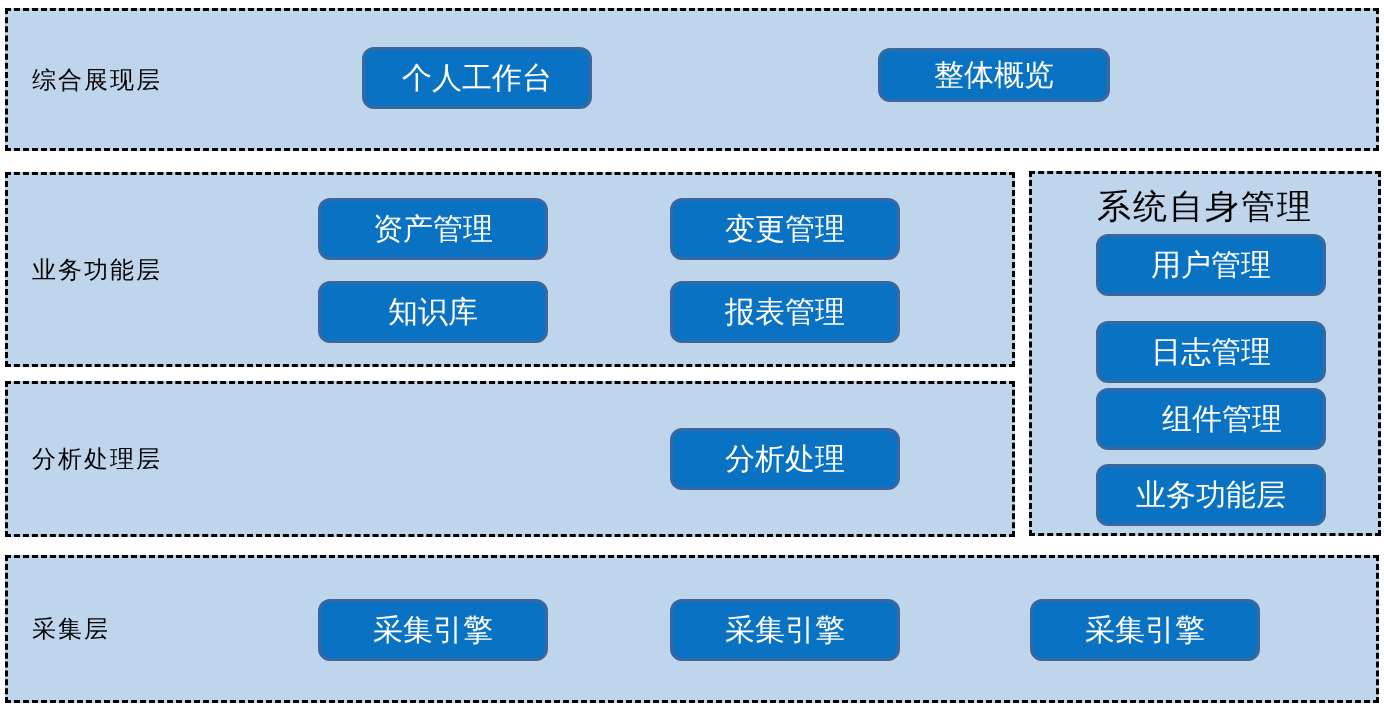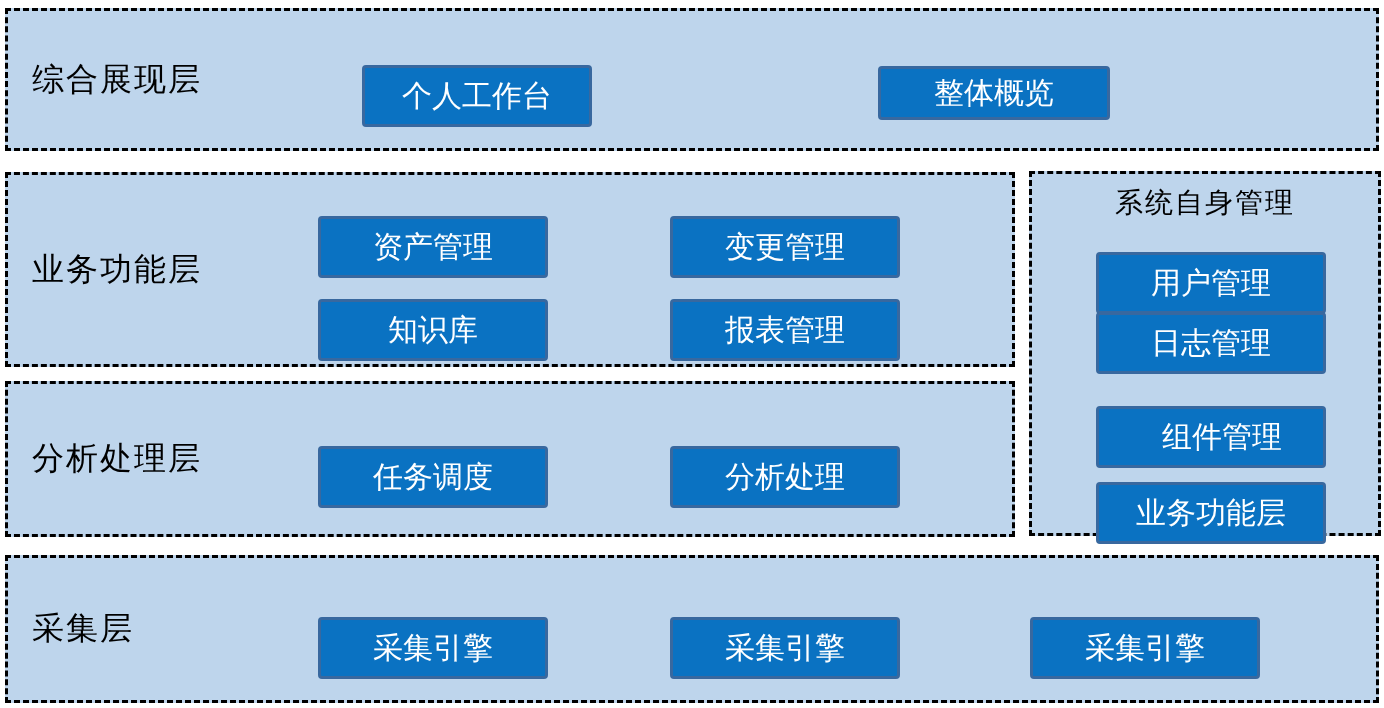--- a/index.html
+++ b/index.html
@@ -19,51 +19,50 @@
     position: absolute;
     box-sizing: border-box;
     background: var(--panel-bg, #bed5ec);
     border: 3px dashed var(--dash, #000000);
   }
   .layer-label {
     position: absolute;
     left: 24px;
     top: 50%;
     transform: translateY(-50%);
-    font-size: 32px;
+    font-size: 24px;
     letter-spacing: 2px;
     color: var(--label-text, #000000);
     white-space: nowrap;
   }
   .panel-title {
     position: absolute;
     top: 10px;
     left: 0;
     width: 100%;
     text-align: center;
-    font-size: 28px;
+    font-size: 34px;
     letter-spacing: 2px;
     color: var(--label-text, #000000);
     white-space: nowrap;
   }
   .blk {
     position: absolute;
     box-sizing: border-box;
     width: 230px;
     height: 62px;
     background: var(--button-bg, #0a72c2);
     border: 3px solid var(--button-border, #38689f);
-    border-radius: 4px;
+    border-radius: 12px;
     color: var(--button-text, #ffffff);
     font-size: 30px;
     display: flex;
     align-items: center;
     justify-content: center;
     white-space: nowrap;
-    margin-top: 18px;
   }
 </style>
 </head>
 <body>
 
 <div class="stage">
 
   <div class="panel" style="left:5px; top:8px; width:1374px; height:143px;">
     <div class="layer-label">综合展现层</div>
     <div class="blk" style="left:354px; top:36px;">个人工作台</div>
@@ -73,32 +72,31 @@
   <div class="panel" style="left:5px; top:172px; width:1010px; height:195px;">
     <div class="layer-label">业务功能层</div>
     <div class="blk" style="left:310px; top:23px;">资产管理</div>
     <div class="blk" style="left:662px; top:23px;">变更管理</div>
     <div class="blk" style="left:310px; top:106px;">知识库</div>
     <div class="blk" style="left:662px; top:106px;">报表管理</div>
   </div>
 
   <div class="panel" style="left:5px; top:381px; width:1010px; height:156px;">
     <div class="layer-label">分析处理层</div>
-    <div class="blk" style="left:310px; top:44px;">任务调度</div>
     <div class="blk" style="left:662px; top:44px;">分析处理</div>
   </div>
 
   <div class="panel" style="left:5px; top:555px; width:1374px; height:148px;">
     <div class="layer-label">采集层</div>
     <div class="blk" style="left:310px; top:41px;">采集引擎</div>
     <div class="blk" style="left:662px; top:41px;">采集引擎</div>
     <div class="blk" style="left:1022px; top:41px;">采集引擎</div>
   </div>
 
   <div class="panel" style="left:1029px; top:171px; width:352px; height:365px;">
     <div class="panel-title">系统自身管理</div>
     <div class="blk" style="left:64px; top:60px;">用户管理</div>
-    <div class="blk" style="left:64px; top:120px;">日志管理</div>
+    <div class="blk" style="left:64px; top:147px;">日志管理</div>
     <div class="blk" style="left:64px; top:214px;padding-left:22px;">组件管理</div>
     <div class="blk" style="left:64px; top:290px;">业务功能层</div>
   </div>
 
 </div>
 
 </body></html>

